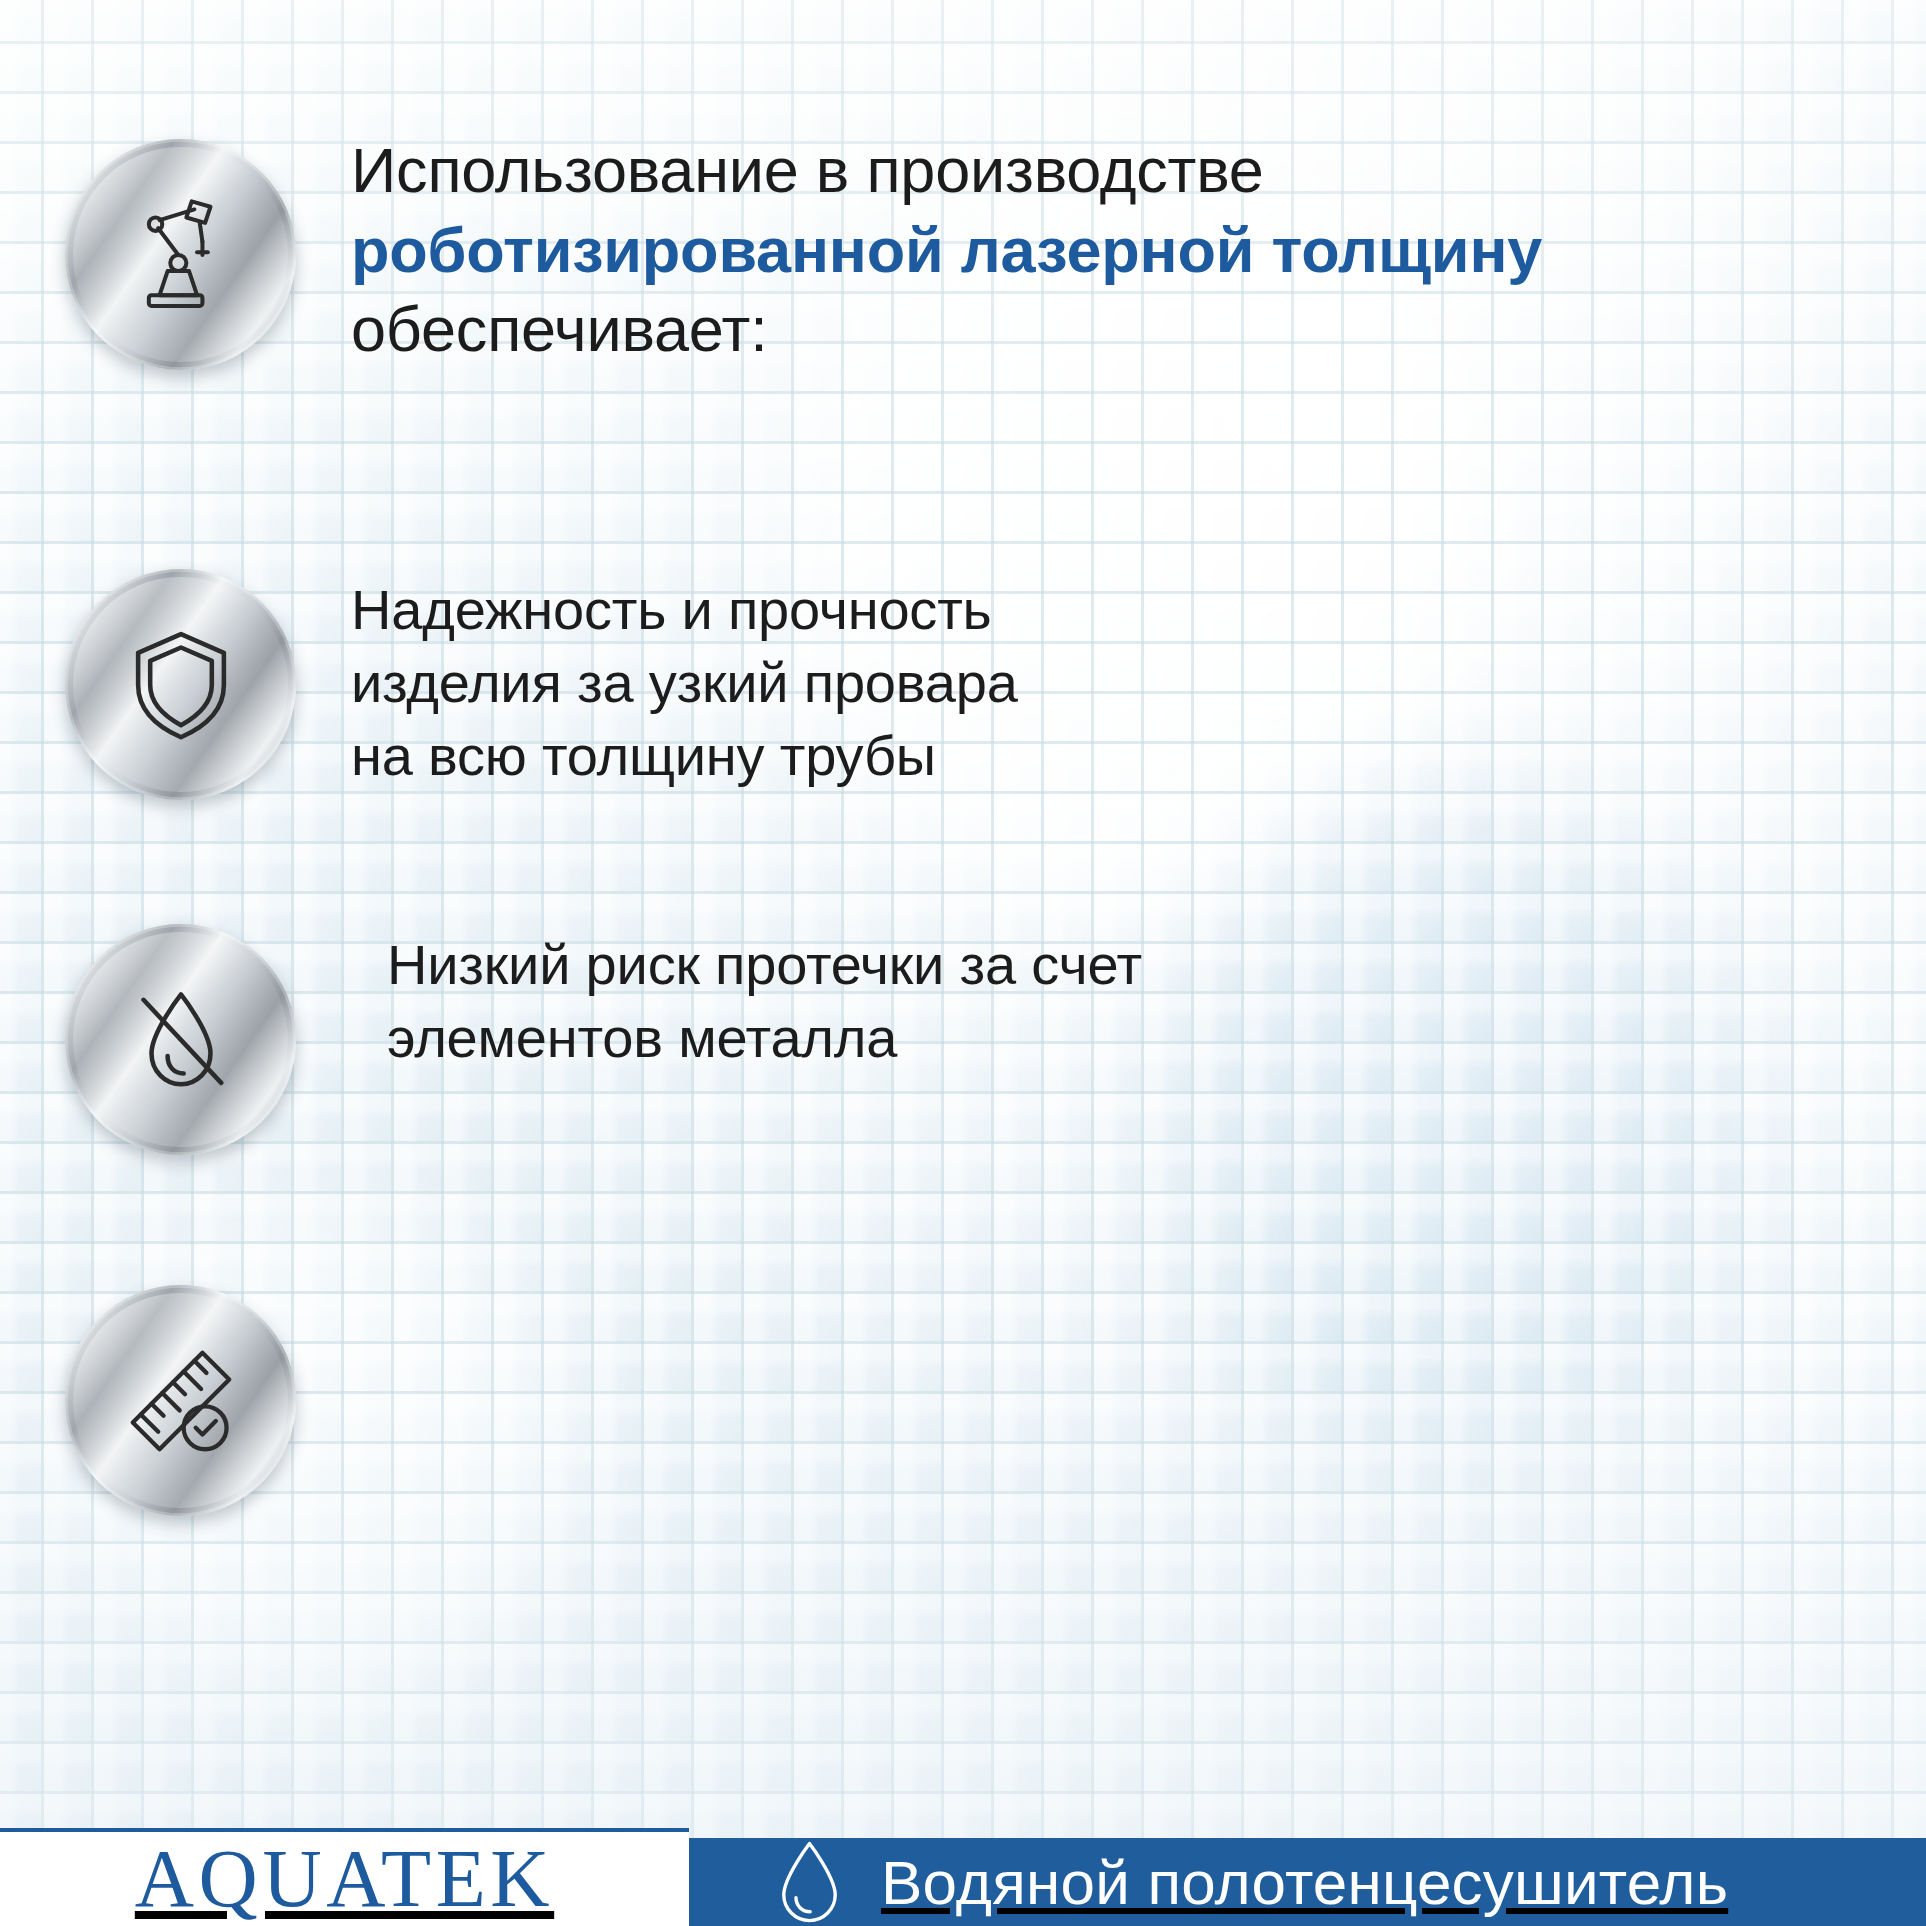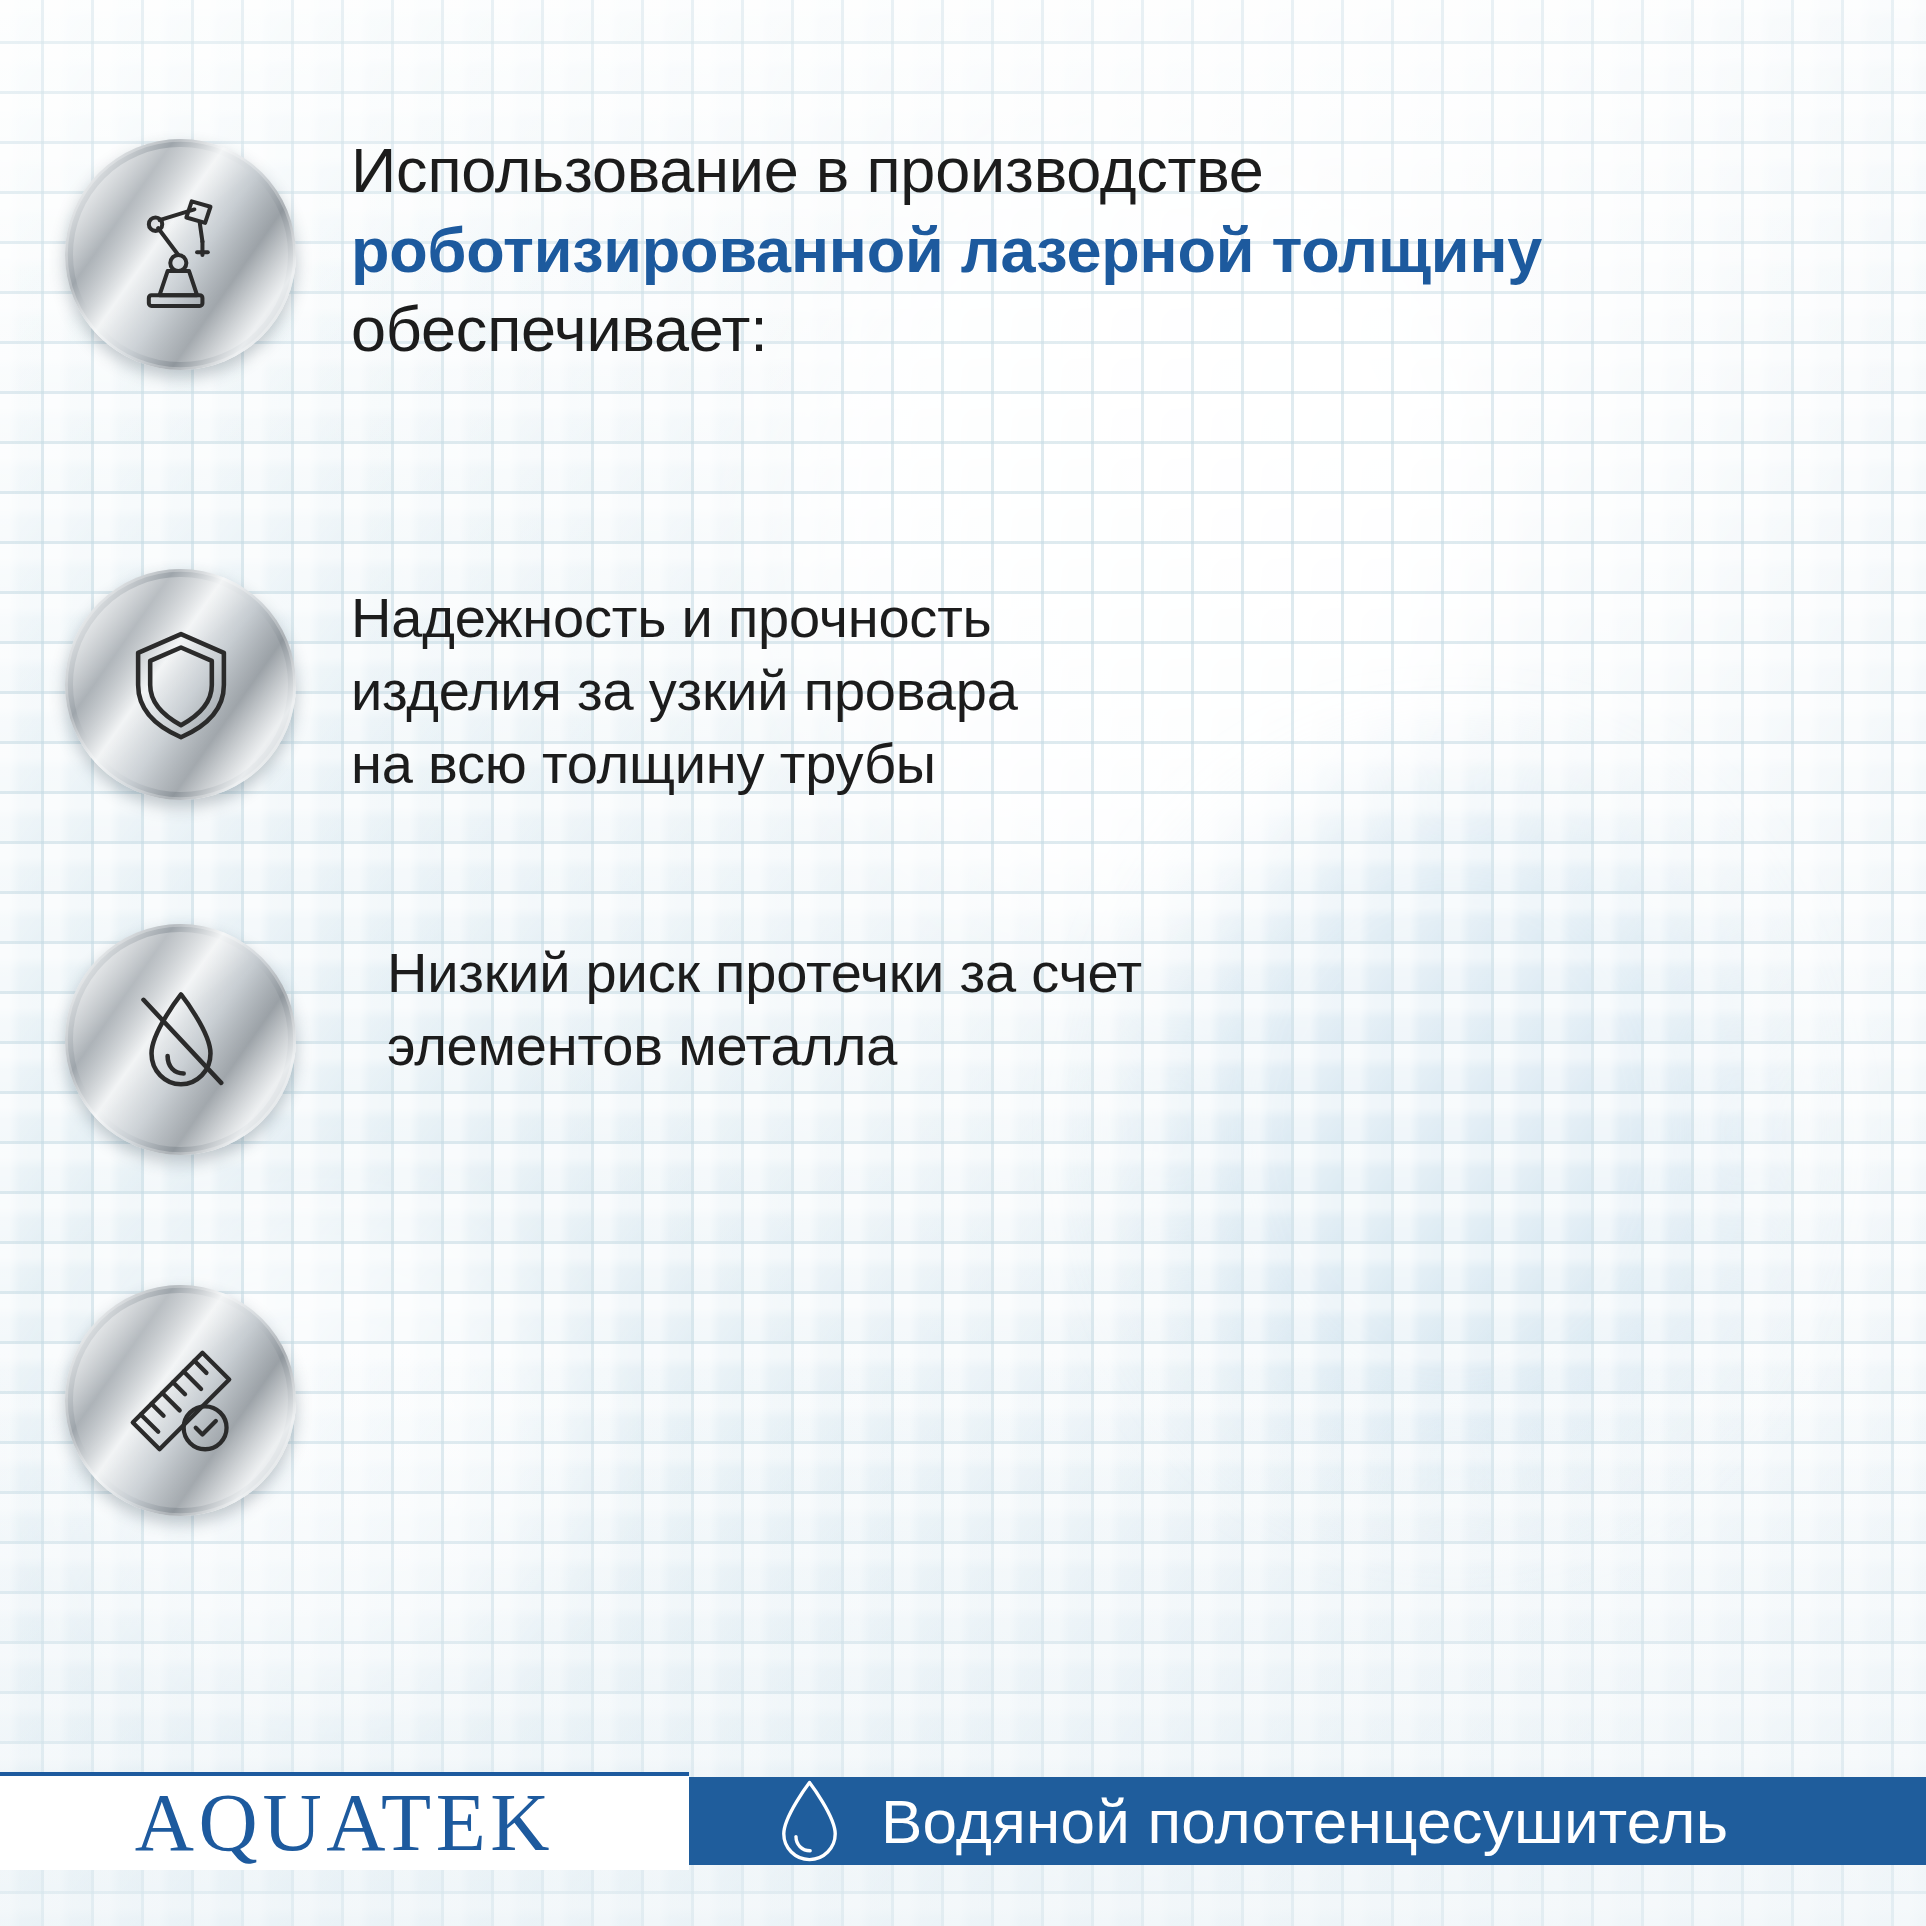--- a/index.html
+++ b/index.html
@@ -140,32 +140,33 @@
   #row-heading .badge { width: 231px; height: 231px; }
   #row-heading .text-block { font-size: 63px; line-height: 1.26; margin-top: -8.3px; }
 
   #row-1 { left: 65px; top: 569px; }
   #row-2 { left: 65px; top: 924px; gap: 36px; }
   #row-3 { left: 65px; top: 1285px; }
 
   #row-1 .text-block, #row-2 .text-block, #row-3 .text-block {
     font-size: 56px;
     line-height: 1.30;
-    margin-top: 13px;
+    margin-top: 5px;
   }
 
   
   .footer {
     position: absolute;
     left: 0;
     bottom: 0;
     width: 1926px;
     height: 210px;
     display: flex;
-    align-items: center;
+    align-items: flex-end;
+    text-decoration: underline;
   }
   .footer-logo {
     width: 689px;
     background: #ffffff;
     display: flex;
     align-items: center;
     justify-content: center;
     border-top: 4.6px solid #1d5a9e;
     box-sizing: border-box;
   }

